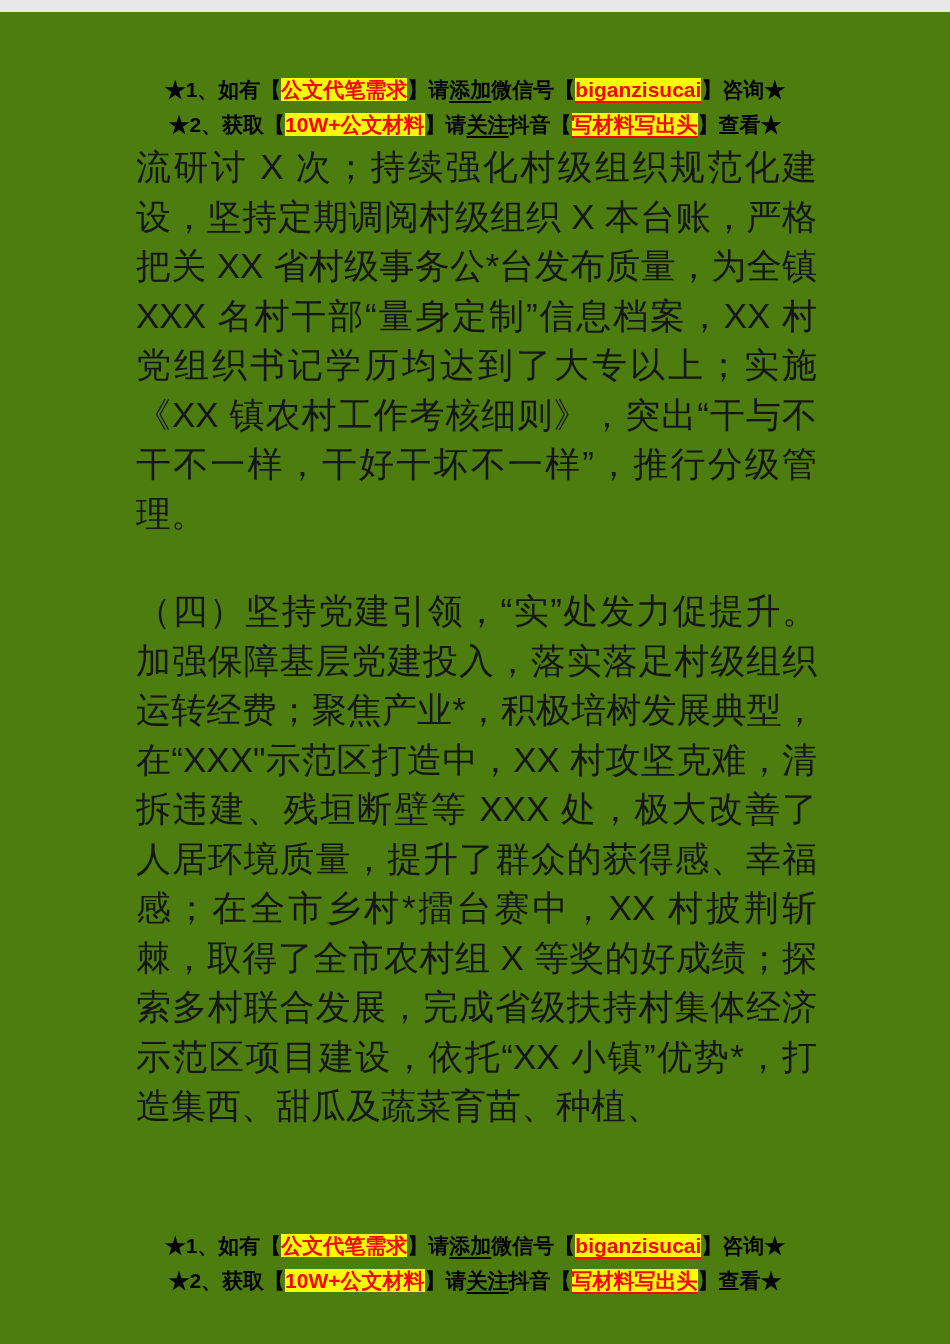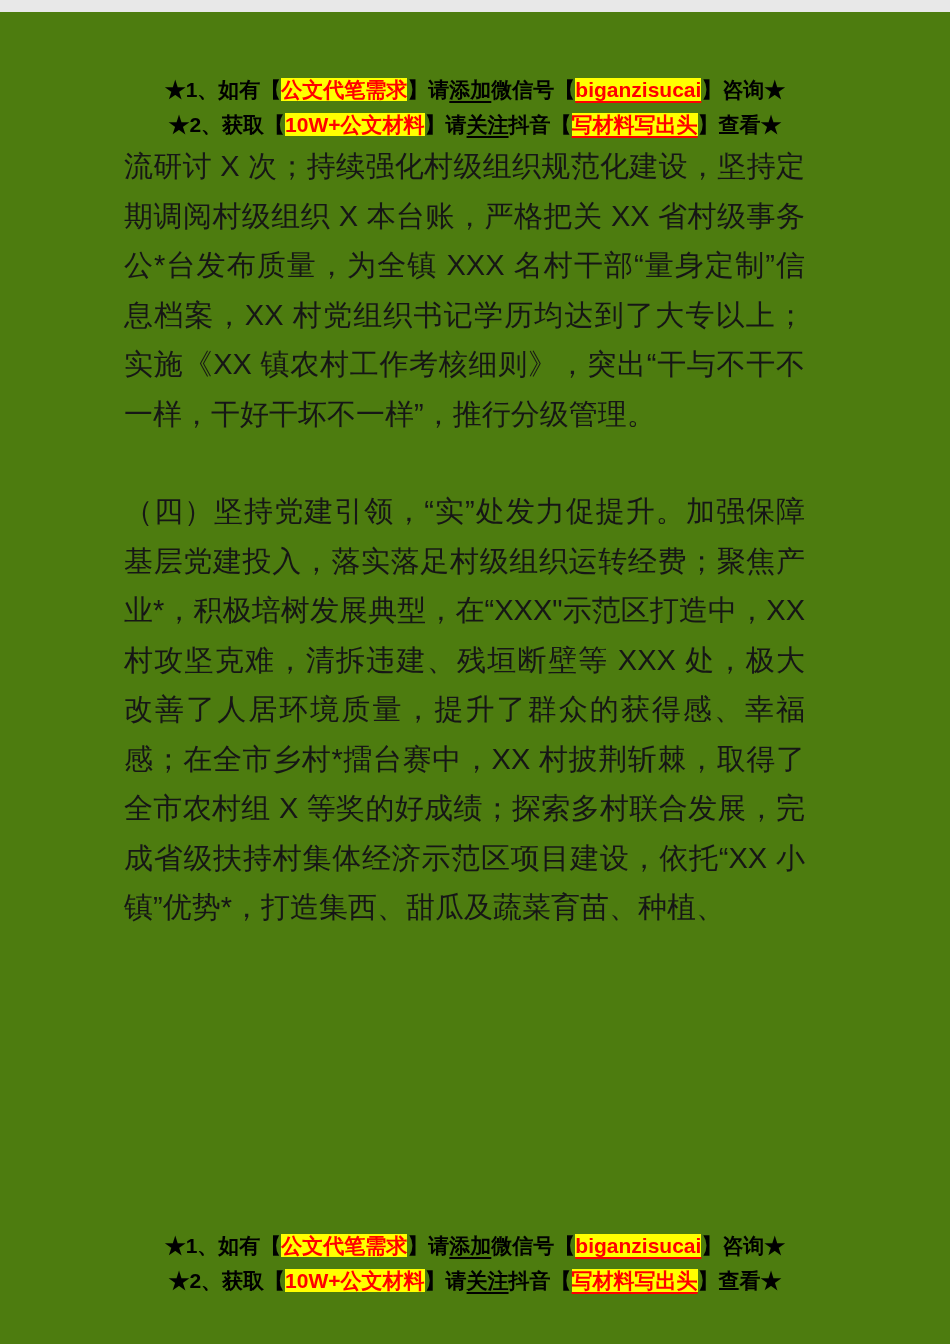--- a/index.html
+++ b/index.html
@@ -37,24 +37,24 @@
     text-decoration-color: #ff0000;
     text-underline-offset: 4px;
   }
   .promo .u-black {
     text-decoration: underline;
     text-underline-offset: 4px;
   }
   .doc-body {
     position: absolute;
     top: 130px;
-    left: 124px;
+    left: 136px;
     width: 681px;
     color: #161616;
-    font-size: 29px;
+    font-size: 35px;
     line-height: 49.5px;
     text-align: justify;
   }
   .doc-body p {
     margin: 0 0 48px 0;
   }
   .doc-body p:last-child { margin-bottom: 0; }
 </style>
 </head>
 <body>

